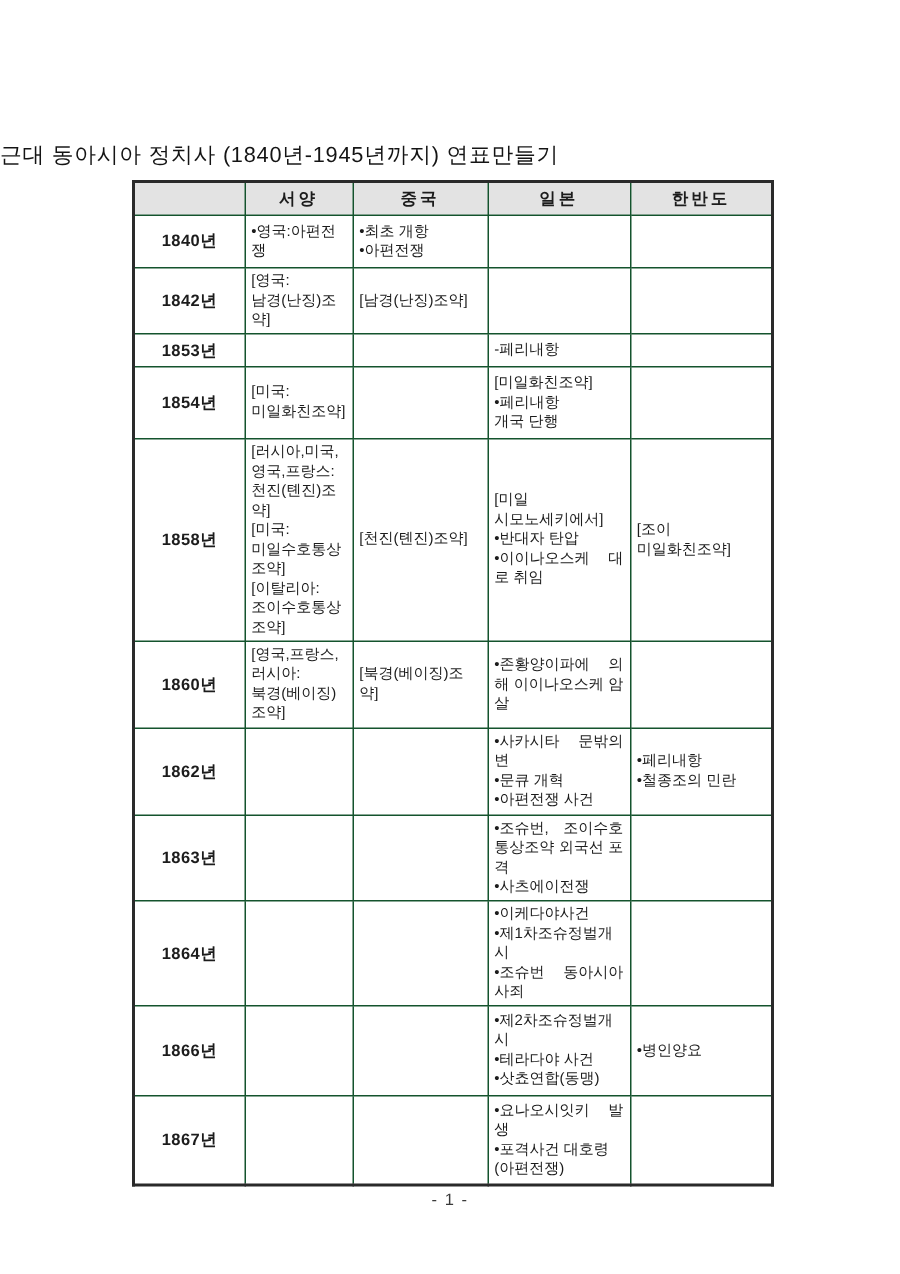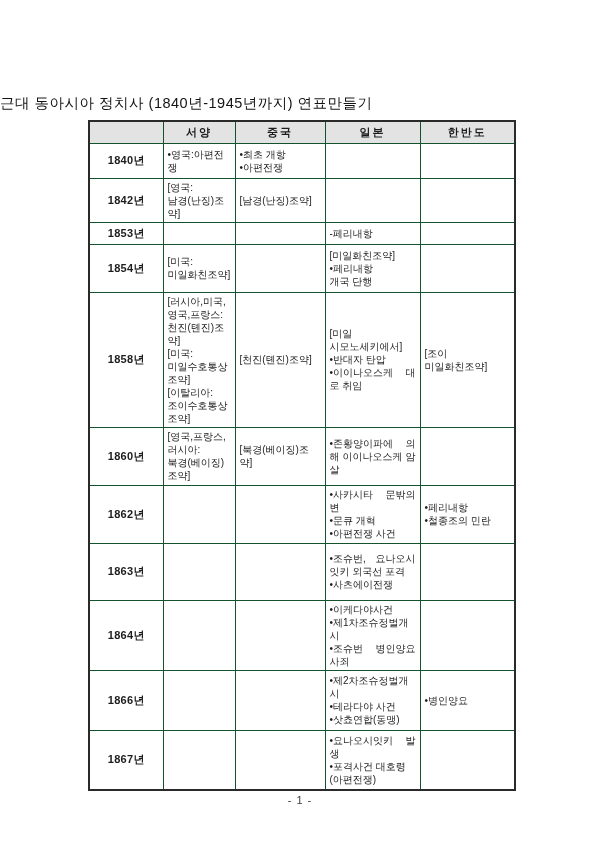--- a/index.html
+++ b/index.html
@@ -209,33 +209,33 @@
           <td class="cell">
             <div class="seg">•페리내항</div>
             <div class="seg">•철종조의 민란</div>
           </td>
         </tr>
         <tr style="height: 57px;">
           <td class="year">1863년</td>
           <td class="cell"></td>
           <td class="cell"></td>
           <td class="cell">
-            <div class="seg">•조슈번, 요나오시잇키 외국선 포격</div>
+            <div class="seg">•조슈번, 조이수호통상조약 외국선 포격</div>
             <div class="seg">•사츠에이전쟁</div>
           </td>
           <td class="cell"></td>
         </tr>
         <tr style="height: 67px;">
           <td class="year">1864년</td>
           <td class="cell"></td>
           <td class="cell"></td>
           <td class="cell">
             <div class="seg">•이케다야사건</div>
             <div class="seg">•제1차조슈정벌개시</div>
-            <div class="seg">•조슈번 병인양요 사죄</div>
+            <div class="seg">•조슈번 동아시아 사죄</div>
           </td>
           <td class="cell"></td>
         </tr>
         <tr style="height: 60px;">
           <td class="year">1866년</td>
           <td class="cell"></td>
           <td class="cell"></td>
           <td class="cell">
             <div class="seg">•제2차조슈정벌개시</div>
             <div class="seg">•테라다야 사건</div>

